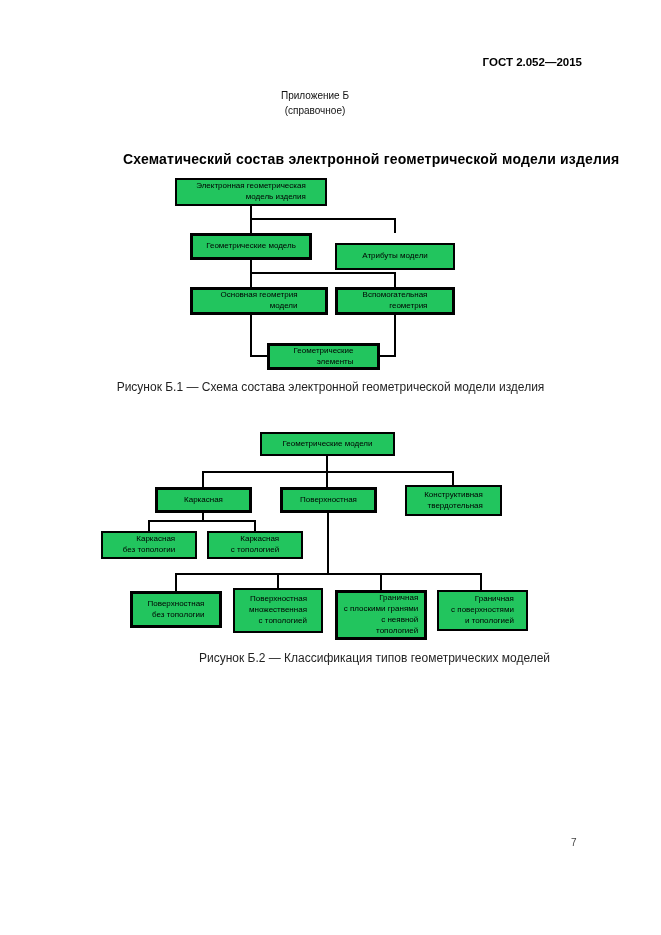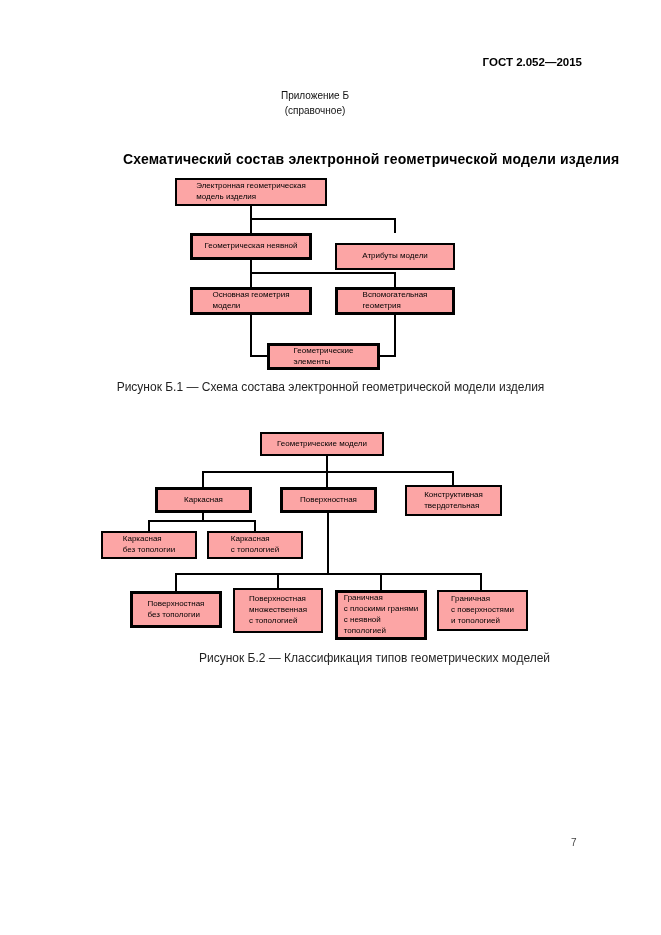--- a/index.html
+++ b/index.html
@@ -20,23 +20,23 @@
     text-align: center; font-size: 10px; line-height: 15px; color: #111;
   }
   .section-title {
     position: absolute; top: 151px; left: 123px;
     font-size: 14px; font-weight: bold; color: #000;
     letter-spacing: 0.2px;
   }
   .box {
     position: absolute;
     border: 2px solid #000;
-    background: #fca5a5;
+    background: #22c55e;
     display: flex; align-items: center; justify-content: center;
-    text-align: left;
+    text-align: right;
     font-size: 8px; line-height: 1.35; color: #000;
     white-space: pre-line;
     box-sizing: border-box;
     z-index: 2;
   }
   .box.bold { border-width: 3px; }
   .hline, .vline { position: absolute; background: #000; z-index: 1; }
   .hline { height: 2px; }
   .vline { width: 2px; }
   .fig-caption {
@@ -70,23 +70,23 @@
     <div class="vline" style="left:250px; top:260px; height:27px;"></div>
     <div class="hline" style="left:250px; top:272px; width:146px;"></div>
     <div class="vline" style="left:394px; top:272px; height:15px;"></div>
     <div class="vline" style="left:250px; top:315px; height:42px;"></div>
     <div class="hline" style="left:250px; top:355px; width:20px;"></div>
     <div class="vline" style="left:394px; top:315px; height:42px;"></div>
     <div class="hline" style="left:378px; top:355px; width:18px;"></div>
 
     <div class="box" style="left:175px; top:178px; width:152px; height:28px;">Электронная геометрическая
 модель изделия</div>
-    <div class="box bold" style="left:190px; top:233px; width:122px; height:27px;">Геометрическая неявной</div>
+    <div class="box bold" style="left:190px; top:233px; width:122px; height:27px;">Геометрические модель</div>
     <div class="box" style="left:335px; top:233px; width:120px; height:27px;margin-top:10px;">Атрибуты модели</div>
-    <div class="box bold" style="left:190px; top:287px; width:122px; height:28px;">Основная геометрия
+    <div class="box bold" style="left:190px; top:287px; width:138px; height:28px;">Основная геометрия
 модели</div>
     <div class="box bold" style="left:335px; top:287px; width:120px; height:28px;">Вспомогательная
 геометрия</div>
     <div class="box bold" style="left:267px; top:343px; width:113px; height:27px;">Геометрические
 элементы</div>
 
     <div class="fig-caption" style="top:380px;">Рисунок Б.1 — Схема состава электронной геометрической модели изделия</div>
   </div>
 
   <div>
@@ -102,21 +102,21 @@
     <div class="vline" style="left:148px; top:520px; height:11px;"></div>
     <div class="vline" style="left:254px; top:520px; height:11px;"></div>
 
     <div class="vline" style="left:327px; top:513px; height:62px;"></div>
     <div class="hline" style="left:175px; top:573px; width:307px;"></div>
     <div class="vline" style="left:175px; top:573px; height:18px;"></div>
     <div class="vline" style="left:277px; top:573px; height:15px;"></div>
     <div class="vline" style="left:380px; top:573px; height:17px;"></div>
     <div class="vline" style="left:480px; top:573px; height:17px;"></div>
 
-    <div class="box" style="left:260px; top:432px; width:124px; height:24px;">Геометрические модели</div>
+    <div class="box" style="left:260px; top:432px; width:135px; height:24px;">Геометрические модели</div>
     <div class="box bold" style="left:155px; top:487px; width:97px; height:26px;">Каркасная</div>
     <div class="box bold" style="left:280px; top:487px; width:97px; height:26px;">Поверхностная</div>
     <div class="box" style="left:405px; top:485px; width:97px; height:31px;">Конструктивная
 твердотельная</div>
     <div class="box" style="left:101px; top:531px; width:96px; height:28px;">Каркасная
 без топологии</div>
     <div class="box" style="left:207px; top:531px; width:96px; height:28px;">Каркасная
 с топологией</div>
     <div class="box bold" style="left:130px; top:591px; width:92px; height:37px;">Поверхностная
 без топологии</div>

